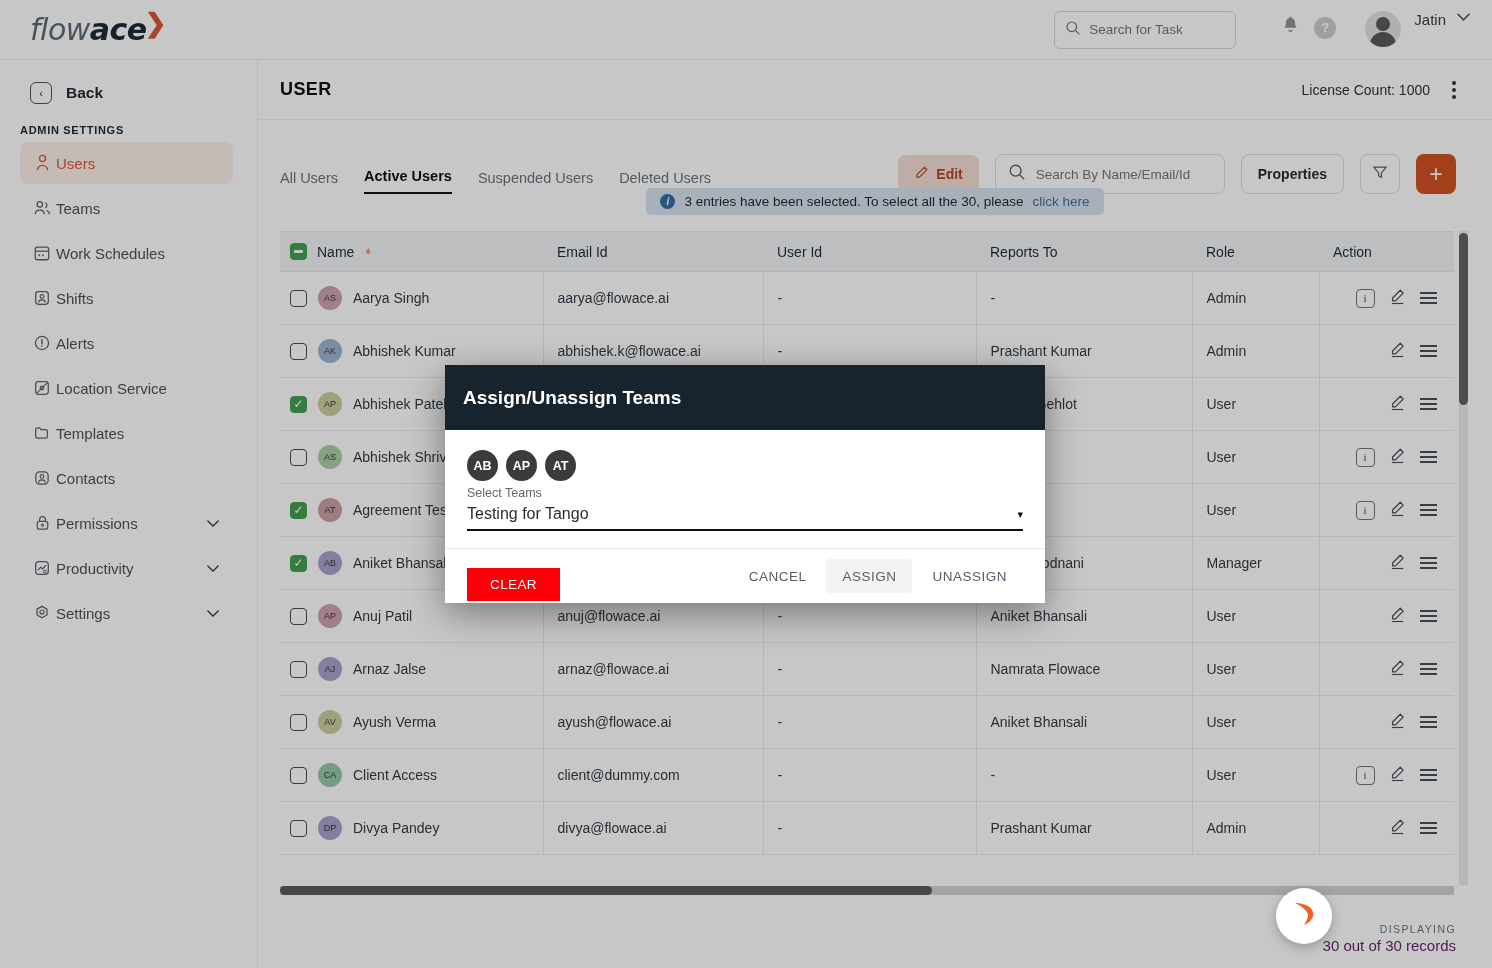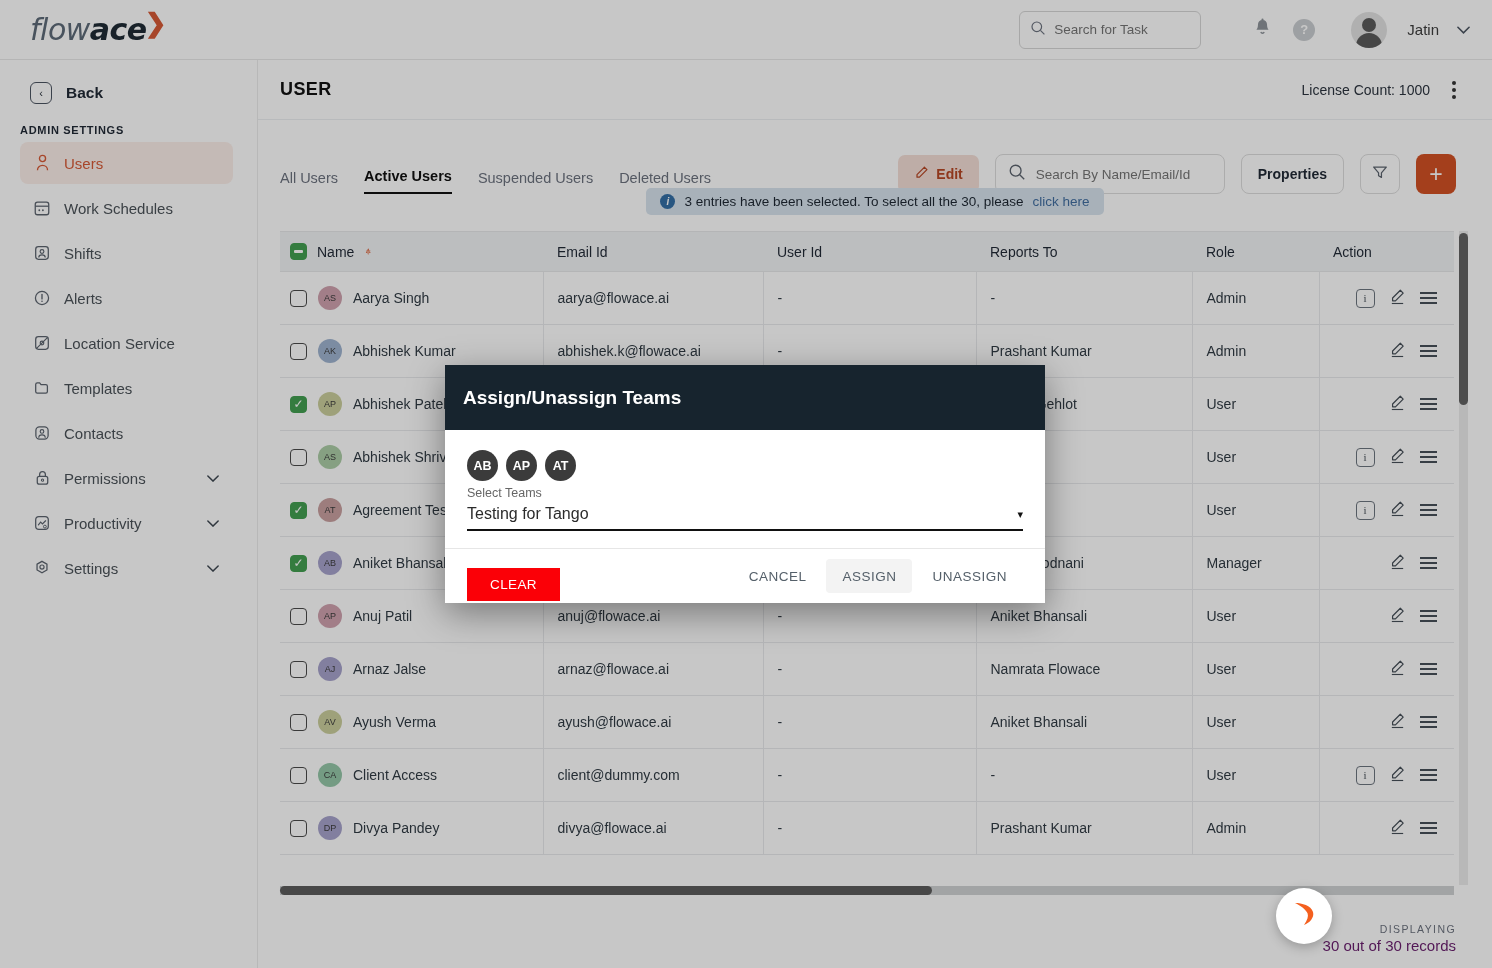--- a/index.html
+++ b/index.html
@@ -20,21 +20,21 @@
   .topbar {
     position: absolute; top: 0; left: 0; width: 1492px; height: 60px;
     background: #fff; display: flex; align-items: center;
     border-bottom: 1px solid #e8e8e8;
   }
   .logo { margin-left: 30px; font-size: 30px; letter-spacing: -0.5px; line-height: 1; position: relative; }
   .logo .flow { font-style: italic; color: #5c6b7a; font-weight: 400; font-family: "DejaVu Sans", sans-serif; }
   .logo .ace { font-style: italic; color: #1d2b36; font-weight: 700; font-family: "DejaVu Sans", sans-serif; }
   .logo .swoosh { color: #e4572e; font-size: 26px; font-weight: 700; position: relative; top: -8px; left: -2px; }
 
-  .top-right { margin-left: auto; display: flex; align-items: center; gap: 8px; padding-right: 22px; }
+  .top-right { margin-left: auto; display: flex; gap: 1px; padding-right: 22px; }
   .task-search {
     width: 182px; height: 38px; border: 1px solid #d6d6d6; border-radius: 6px;
     display: flex; align-items: center; padding: 0 10px; gap: 8px; background:#fff;
   }
   .task-search input {
     border: none; outline: none; font-size: 13.5px; color: #8a8a8a;
     font-family: "Liberation Sans", sans-serif; width: 130px; background: transparent;
   }
   .icon-btn { width: 34px; height: 34px; display: flex; align-items: center; justify-content: center; cursor: pointer; }
   .bell { margin-left: 36px; }
@@ -66,21 +66,21 @@
   .section-title {
     font-size: 11px; font-weight: 700; letter-spacing: .7px; color: #1f2937;
     padding-left: 20px; margin-bottom: 6px;
   }
   .nav-item {
     height: 42px; margin: 3px 24px 3px 20px; border-radius: 8px;
     display: flex; align-items: center; padding-left: 8px; cursor: pointer;
     color: #4a5259; font-size: 15px; position: relative;
   }
   .nav-item .ic { width: 28px; display: flex; justify-content: center; align-items:center; }
-  .nav-item .lbl { margin-left: 8px; }
+  .nav-item .lbl { }
   .nav-item.active { background: #fdeee9; color: #e4572e; }
   .nav-item.active .lbl { color: #e4572e; }
   .nav-chev { margin-left: auto; margin-right: 14px; font-size: 11px; color: #444; }
 
   
   .main { position: absolute; top: 60px; left: 258px; width: 1234px; height: 908px; background: #fff; }
   .main-head {
     height: 60px; display: flex; align-items: center; padding: 0 36px 0 22px;
     border-bottom: 1px solid #eceff1;
   }
@@ -304,20 +304,30 @@
       <div class="nav-item active">
         <span class="ic">
             <svg width="17" height="18" viewBox="0 0 18 20" fill="none">
               <circle cx="9" cy="5" r="3.4" stroke="#e4572e" stroke-width="1.5"></circle>
               <path d="M3.4 18c0-3.2 2.5-5.4 5.6-5.4S14.6 14.8 14.6 18" stroke="#e4572e" stroke-width="1.5"></path>
             </svg>
           </span>
         <span class="lbl">Users</span>
       </div>
 
+      <div class="nav-item">
+        <span class="ic">
+            <svg width="19" height="18" viewBox="0 0 20 20" fill="none">
+              <circle cx="7" cy="6" r="3" stroke="#5b6470" stroke-width="1.4"></circle>
+              <path d="M2 17c0-2.8 2.2-4.6 5-4.6s5 1.8 5 4.6" stroke="#5b6470" stroke-width="1.4"></path>
+              <path d="M13 4.2a3 3 0 0 1 0 5.6M14.5 12.8c2 .7 3.3 2.3 3.3 4.2" stroke="#5b6470" stroke-width="1.4"></path>
+            </svg>
+          </span>
+        <span class="lbl">Teams</span>
+      </div>
 
       <div class="nav-item">
         <span class="ic">
             <svg width="18" height="18" viewBox="0 0 20 20" fill="none">
               <rect x="2.5" y="3.5" width="15" height="14" rx="2.5" stroke="#5b6470" stroke-width="1.4"></rect>
               <path d="M2.5 8h15" stroke="#5b6470" stroke-width="1.4"></path>
               <circle cx="7" cy="12.5" r="1" fill="#5b6470"></circle>
               <circle cx="11" cy="12.5" r="1" fill="#5b6470"></circle>
             </svg>
           </span>

